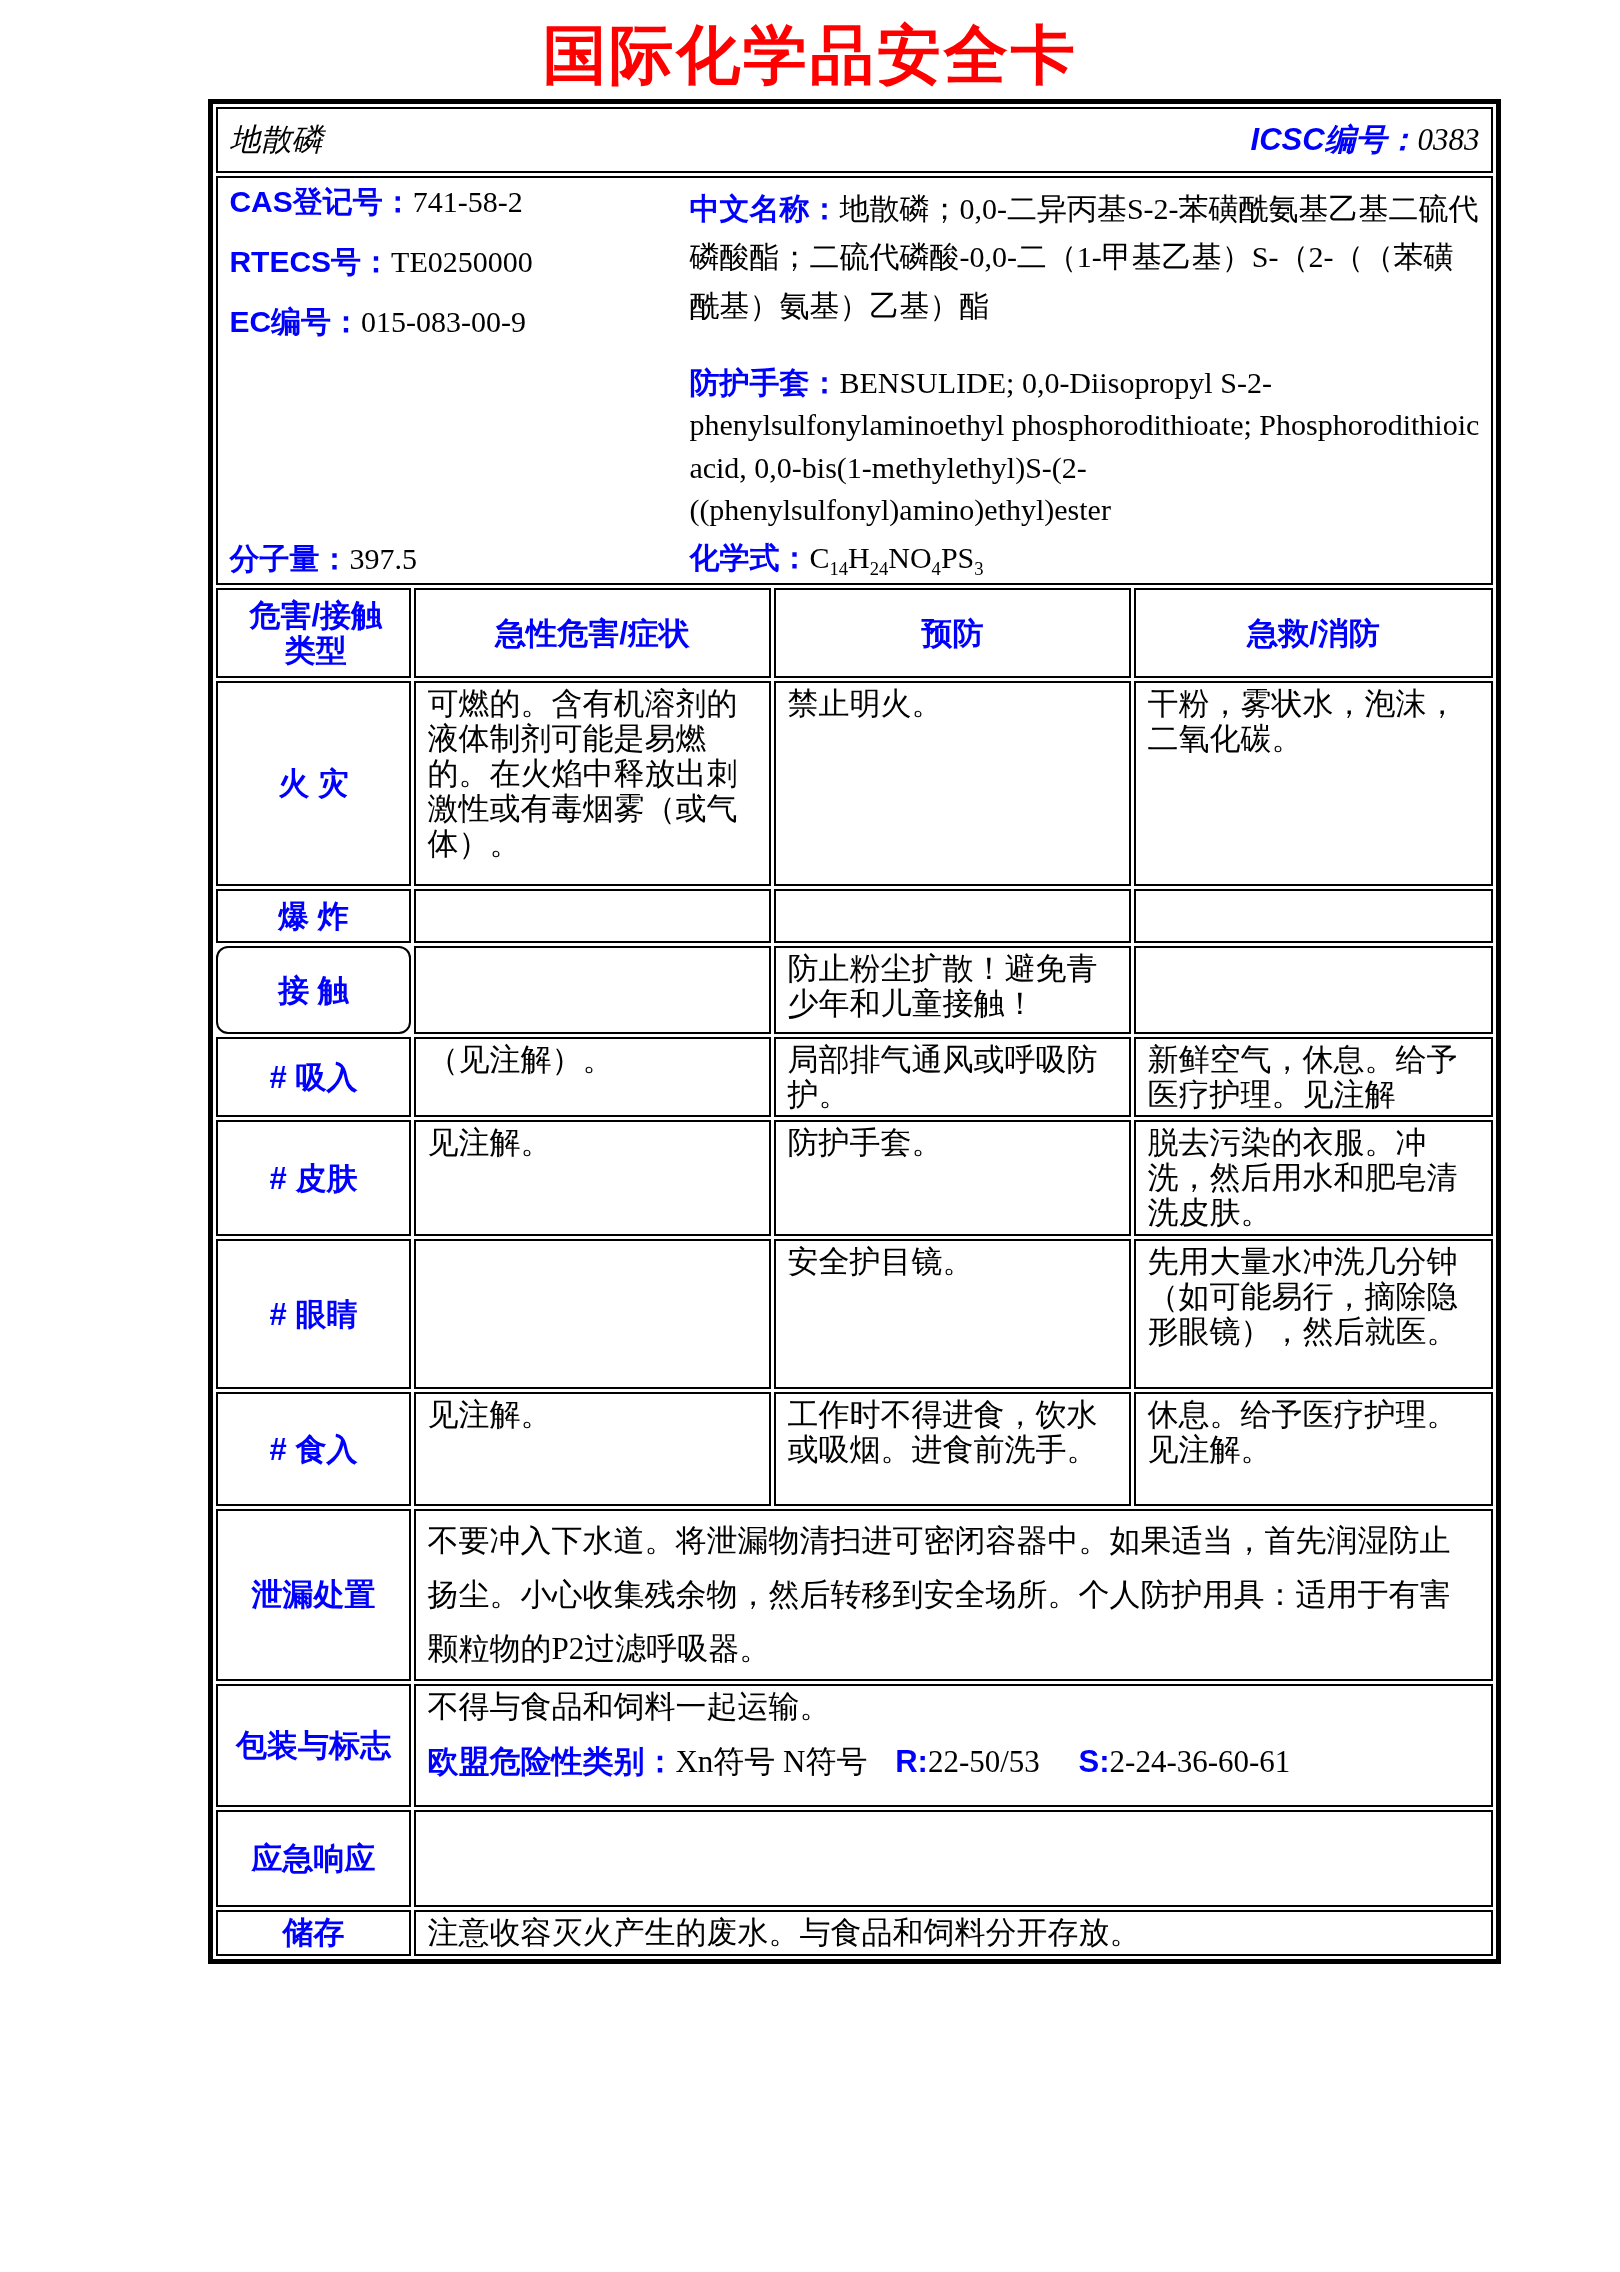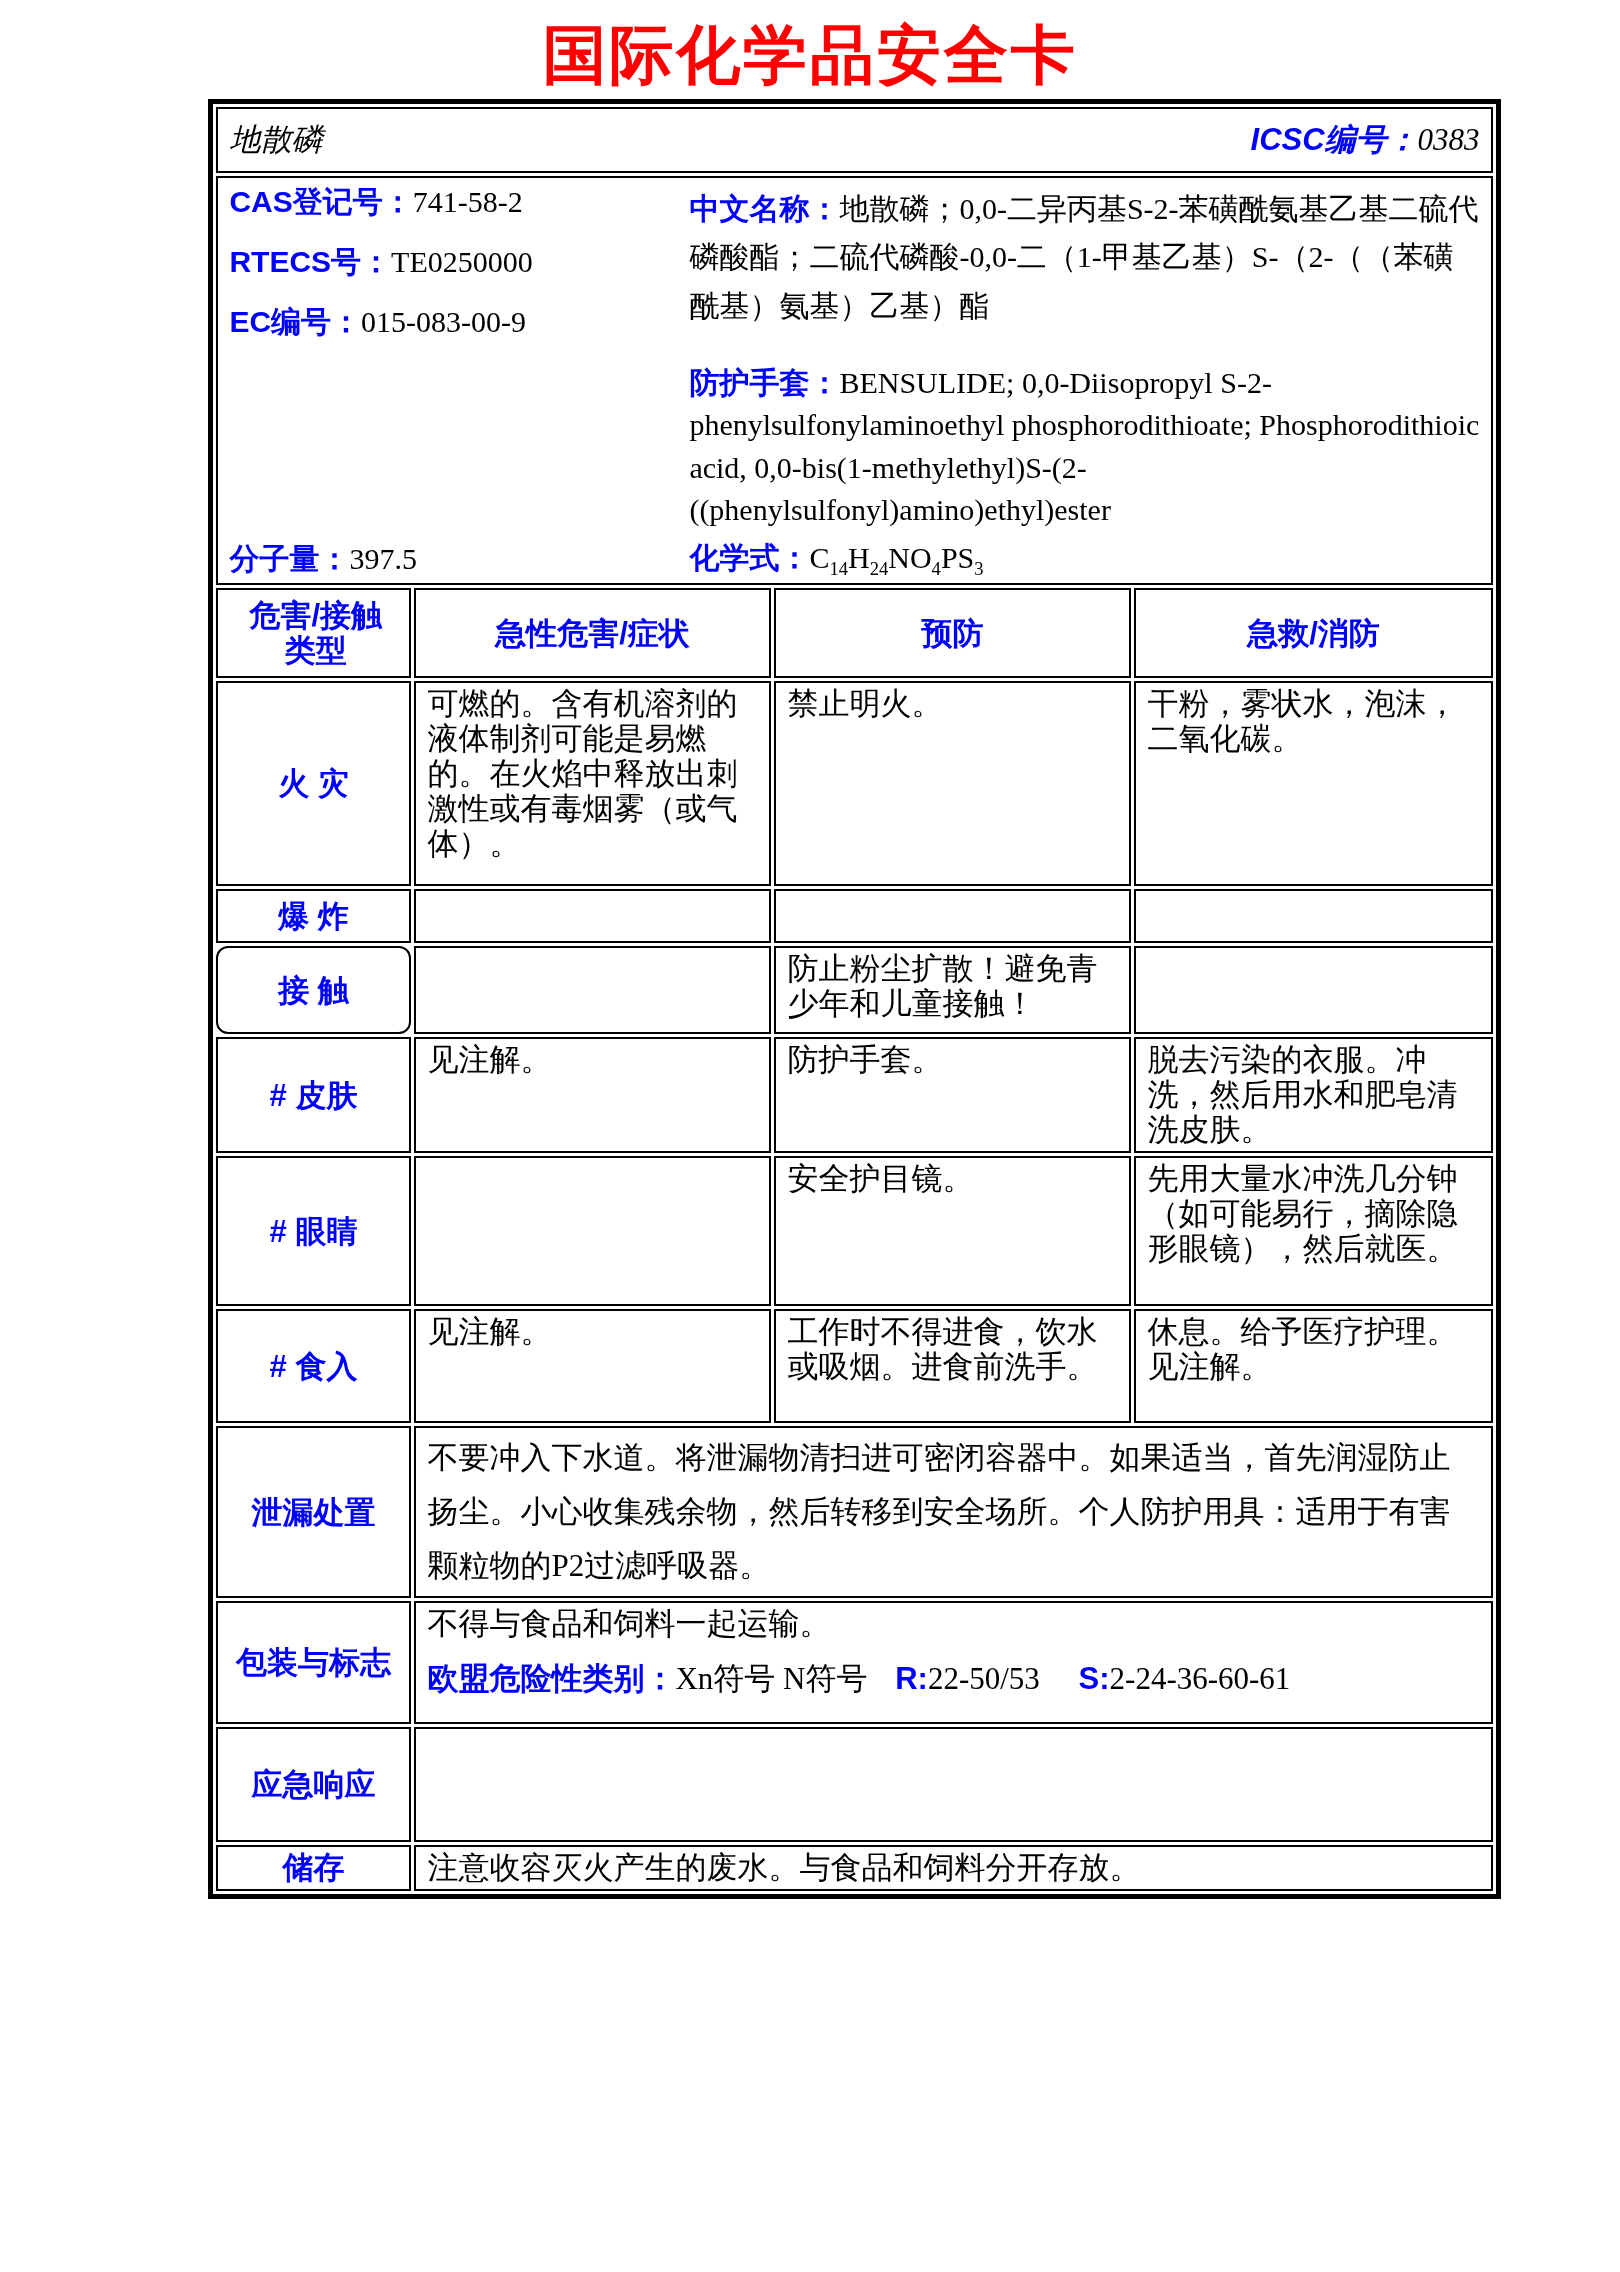--- a/index.html
+++ b/index.html
@@ -83,21 +83,21 @@
   .h-head    { height: 90px; padding-left: 16px; }
   .h-fire    { height: 205px; margin-left: 28px; }
   .h-exp     { height: 54px; }
   .h-contact { height: 88px; border-radius: 12px; }
   .h-inhale  { height: 77px; }
   .h-skin    { height: 116px; }
   .h-eyes    { height: 150px; }
   .h-ingest  { height: 114px; }
   .h-spill   { height: 143px; }
   .h-pack    { height: 123px; }
-  .h-emer    { height: 115px; }
+  .h-emer    { height: 97px; }
   .h-store   { height: 46px; }
   .spill-content { line-height: 1.74; }
   .pack-line2 { margin-top: 20px; }
   .pack-seg { margin-right: 20px; }
   .rs-val { margin-right: 31px; }
 </style>
 </head>
 <body>
 
 <div class="page-title">国际化学品安全卡</div>
@@ -163,20 +163,26 @@
     <td></td>
   </tr>
 
   <tr>
     <td class="label-cell h-contact">接 触</td>
     <td></td>
     <td>防止粉尘扩散！避免青少年和儿童接触！</td>
     <td></td>
   </tr>
 
+  <tr>
+    <td class="label-cell h-inhale"># 吸入</td>
+    <td>（见注解）。</td>
+    <td>局部排气通风或呼吸防护。</td>
+    <td>新鲜空气，休息。给予医疗护理。见注解</td>
+  </tr>
 
   <tr>
     <td class="label-cell h-skin"># 皮肤</td>
     <td>见注解。</td>
     <td>防护手套。</td>
     <td>脱去污染的衣服。冲洗，然后用水和肥皂清洗皮肤。</td>
   </tr>
 
   <tr>
     <td class="label-cell h-eyes"># 眼睛</td>

